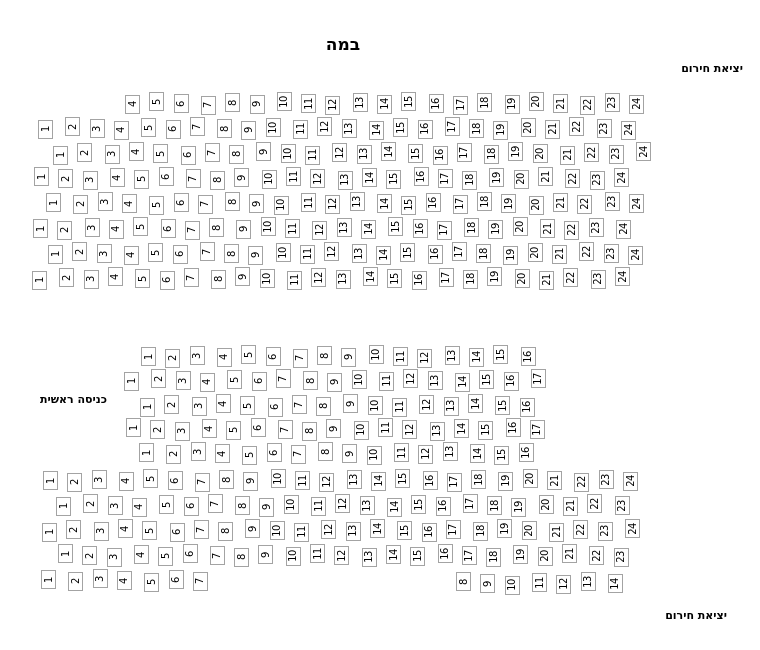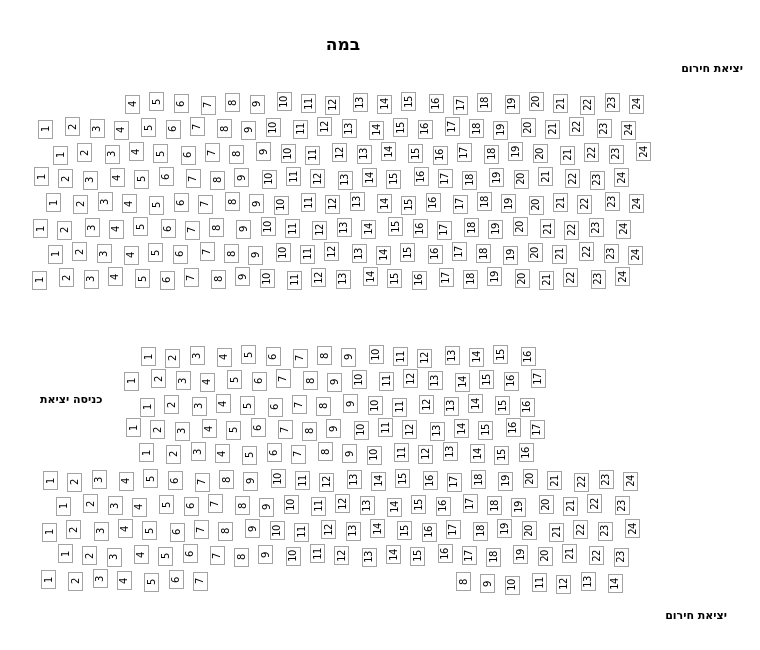--- a/index.html
+++ b/index.html
@@ -56,21 +56,21 @@
   }
 </style>
 </head>
 <body>
 
 <div class="canvas">
   <div class="stage-title" dir="rtl">במה</div>
 
   <div class="side-label exit-top" dir="rtl">יציאת חירום</div>
 
-  <div class="side-label entrance" dir="rtl">כניסה יציאת</div>
+  <div class="side-label entrance" dir="rtl">כניסה ראשית</div>
 
   <div class="side-label exit-bottom" dir="rtl">יציאת חירום</div>
 
   <div class="seat-map">
       <div class="seat" style="left: 125px; top: 94.8px;">
         <span class="num">4</span>
       </div>
       <div class="seat" style="left: 149.3px; top: 92.4px;">
         <span class="num">5</span>
       </div>

